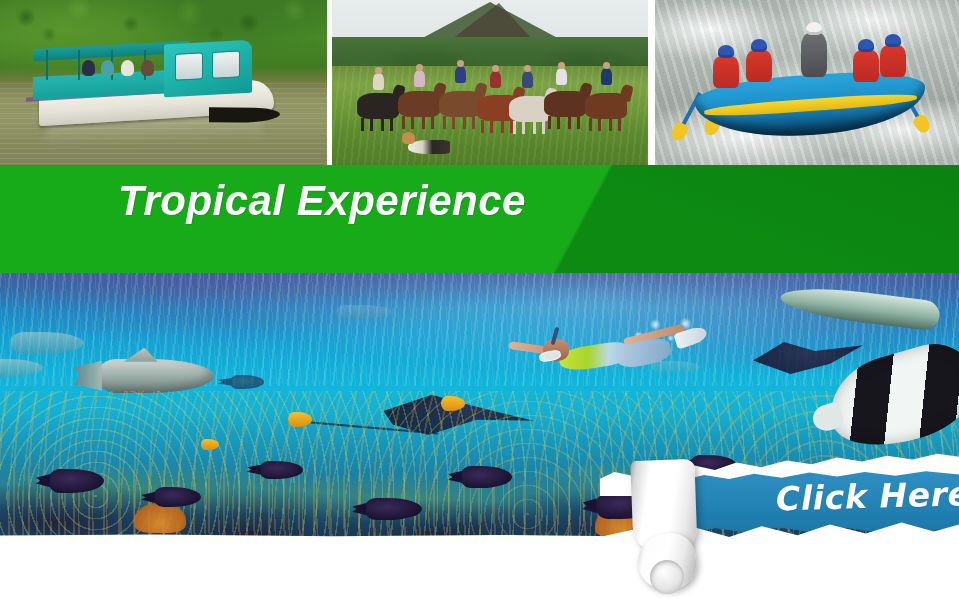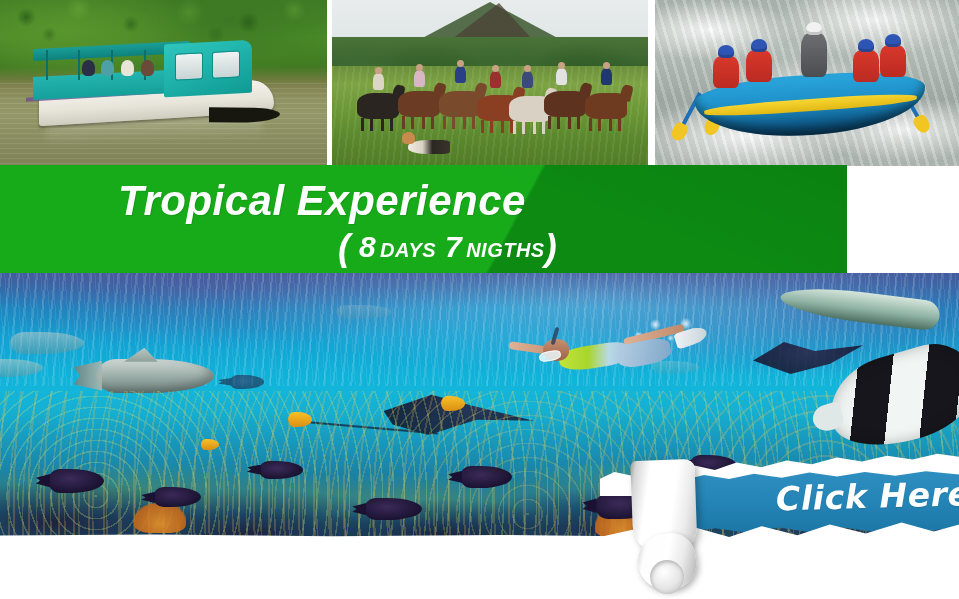--- a/index.html
+++ b/index.html
@@ -248,21 +248,21 @@
   }
   .p3-paddle::after {
     content:''; position:absolute; left:-5px; bottom:-13px;
     width:14px; height:18px; background:#f1c622;
     border-radius: 34% 34% 50% 50%;
   }
 
   
   .green-band {
     position:absolute; left:0; top:165px;
-    width:847px; height:108px;
+    width:959px; height:108px;
     background:#a16207;
     overflow:hidden;
   }
   .green-band .light {
     position:absolute; left:0; top:0; width:100%; height:100%;
     background: linear-gradient(118deg,
       #17ab1a 0%, #17ab1a 60%, #0c8a12 60.4%, #0c8a12 100%);
   }
   .green-band .dark-wedge {
     position:absolute; right:0; top:0;
@@ -665,23 +665,20 @@
       <div class="p3-rider" style="left:65%; top:30%;"></div>
       <div class="p3-rider" style="left:74%; top:27%;"></div>
     </div>
   </div>
 
   <div class="green-band">
     <div class="light"></div>
     <div class="dark-wedge"></div>
     <div class="title-wrap">
       <div class="title-main">Tropical  Experience</div>
-      <div class="title-sub">
-        <span class="paren">(</span><span>&nbsp;&nbsp;</span><span class="num">8</span><span>&nbsp;</span><span class="unit">DAYS</span><span>&nbsp;&nbsp;</span><span class="num">7</span><span>&nbsp;</span><span class="unit">NIGTHS</span><span class="paren">)</span>
-      </div>
     </div>
   </div>
 
   <div class="hero">
     <div class="sea"></div>
     <div class="surface-tint"></div>
     <div class="caustics"></div>
 
     <div class="barracuda"></div>
     <div class="manta2"></div>

